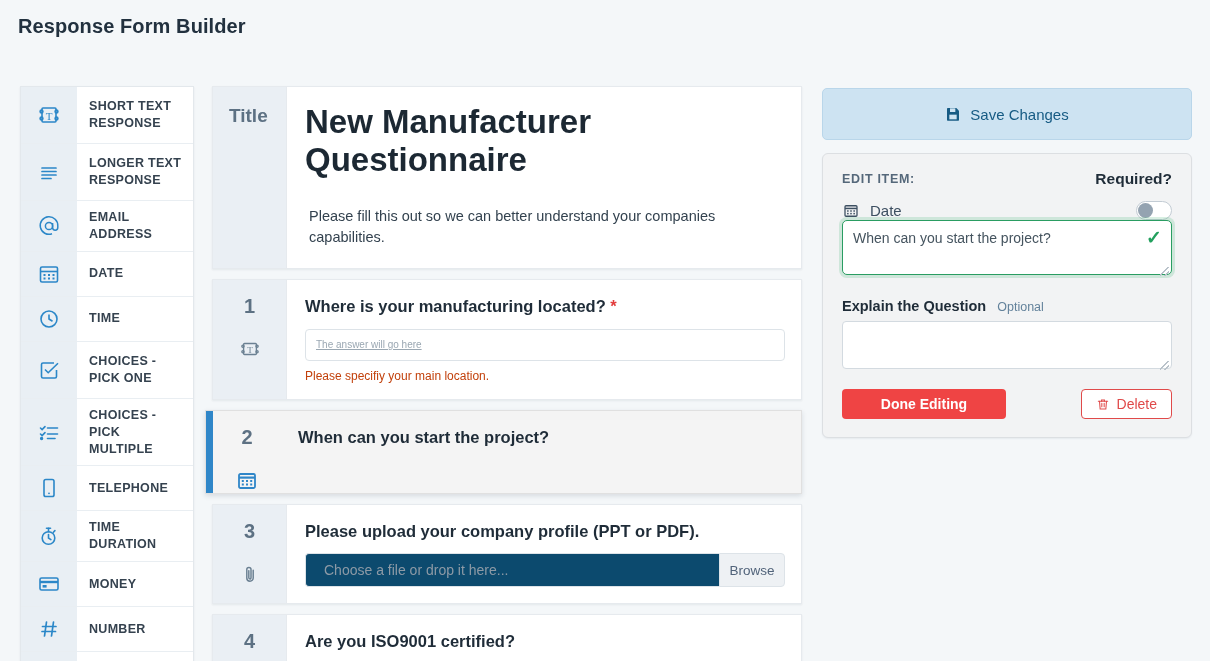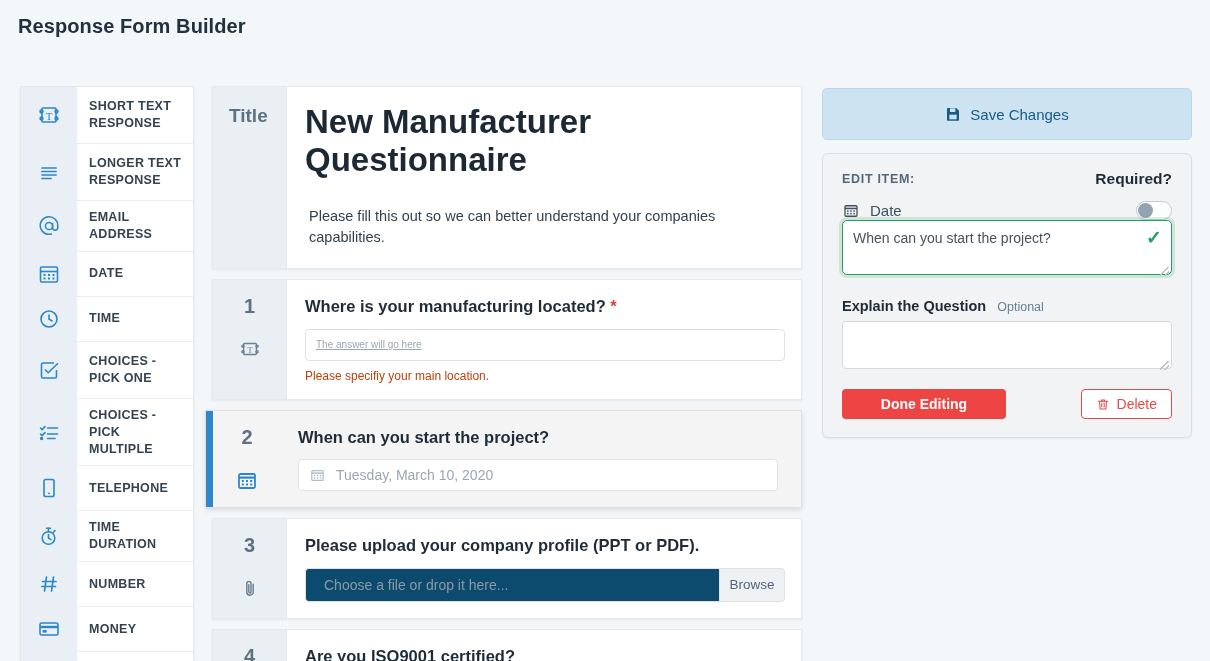--- a/index.html
+++ b/index.html
@@ -312,39 +312,39 @@
         <path d="M9.5 4.2h4"></path>
           <path d="M11.5 4.2v3.5"></path>
           <path d="M16.4 8.2l1.5-1.6"></path>
       </svg>
     </div>
     <div class="pal-label">TIME DURATION</div>
   </div>
 
   <div class="pal-item">
     <div class="pal-icon">
+      <svg width="24" height="24" viewBox="0 0 24 24" fill="none" stroke="#2b87c8" stroke-width="1.6">
+        <rect x="3" y="6" width="18" height="12" rx="1.6"></rect>
+        <line x1="3" y1="10" x2="21" y2="10" stroke-width="2.4"></line>
+        <rect x="5.6" y="13" width="4" height="2.6" fill="#2b87c8" stroke="none"></rect>
+      </svg>
+    </div>
+    <div class="pal-label">MONEY</div>
+  </div>
+
+  <div class="pal-item">
+    <div class="pal-icon">
       <svg width="24" height="24" viewBox="0 0 24 24" stroke="#2b87c8" stroke-width="1.7" stroke-linecap="round">
         <line x1="9.5" y1="5" x2="7.5" y2="19"></line>
           <line x1="16.5" y1="5" x2="14.5" y2="19"></line>
         <line x1="5.5" y1="9.5" x2="19" y2="9.5"></line>
           <line x1="5" y1="14.5" x2="18.5" y2="14.5"></line>
       </svg>
     </div>
     <div class="pal-label">NUMBER</div>
-  </div>
-
-  <div class="pal-item">
-    <div class="pal-icon">
-      <svg width="24" height="24" viewBox="0 0 24 24" fill="none" stroke="#2b87c8" stroke-width="1.6">
-        <rect x="3" y="6" width="18" height="12" rx="1.6"></rect>
-        <line x1="3" y1="10" x2="21" y2="10" stroke-width="2.4"></line>
-        <rect x="5.6" y="13" width="4" height="2.6" fill="#2b87c8" stroke="none"></rect>
-      </svg>
-    </div>
-    <div class="pal-label">MONEY</div>
   </div>
 
   <div class="pal-item">
     <div class="pal-icon">
       
     </div>
     <div class="pal-label">FILE UPLOAD</div>
   </div>
 </div>
 
@@ -397,37 +397,20 @@
               <rect x="15.2" y="11" width="2" height="2"></rect>
             <rect x="6.8" y="14.5" width="2" height="2"></rect>
               <rect x="11" y="14.5" width="2" height="2"></rect>
               <rect x="15.2" y="14.5" width="2" height="2"></rect>
           </g>
         </svg>
       </span>
     </div>
     <div class="card-body">
       <div class="q-title">When can you start the project?</div>
-      <div class="date-field">
-        <span>
-          <svg width="17" height="17" viewBox="0 0 24 24" fill="none" stroke="#b2bcc6" stroke-width="1.7">
-            <rect x="4" y="5" width="16" height="14" rx="1.4"></rect>
-            <line x1="4" y1="8.6" x2="20" y2="8.6" stroke-width="2"></line>
-            <g fill="#b2bcc6" stroke="none">
-              <rect x="6.8" y="11" width="2" height="2"></rect>
-                <rect x="11" y="11" width="2" height="2"></rect>
-                <rect x="15.2" y="11" width="2" height="2"></rect>
-              <rect x="6.8" y="14.5" width="2" height="2"></rect>
-                <rect x="11" y="14.5" width="2" height="2"></rect>
-                <rect x="15.2" y="14.5" width="2" height="2"></rect>
-            </g>
-          </svg>
-        </span>
-        <span>Tuesday, March 10, 2020</span>
-      </div>
     </div>
   </div>
 
   <div class="card">
     <div class="card-gutter">
       <span class="gutter-num">3</span>
       <span class="gutter-icon">
         <svg width="22" height="22" viewBox="0 0 24 24" fill="none" stroke="#6b8092" stroke-width="1.6" stroke-linecap="round">
           <path d="M15.5 8v8.4a3.5 3.5 0 0 1-7 0V7.2a2.3 2.3 0 0 1 4.6 0v9a1.2 1.2 0 0 1-2.4 0V8.3"></path>
         </svg>

